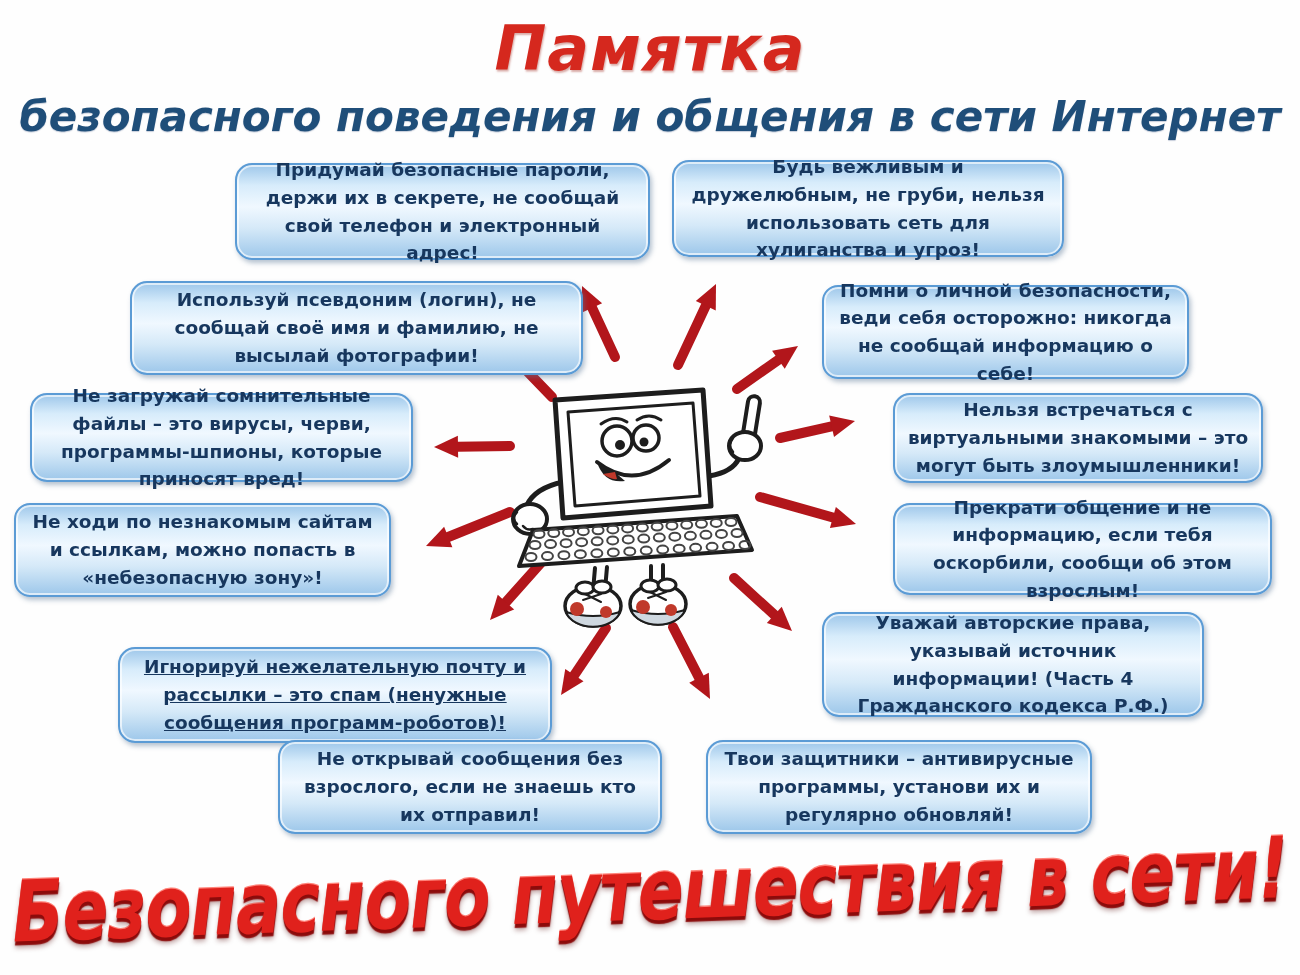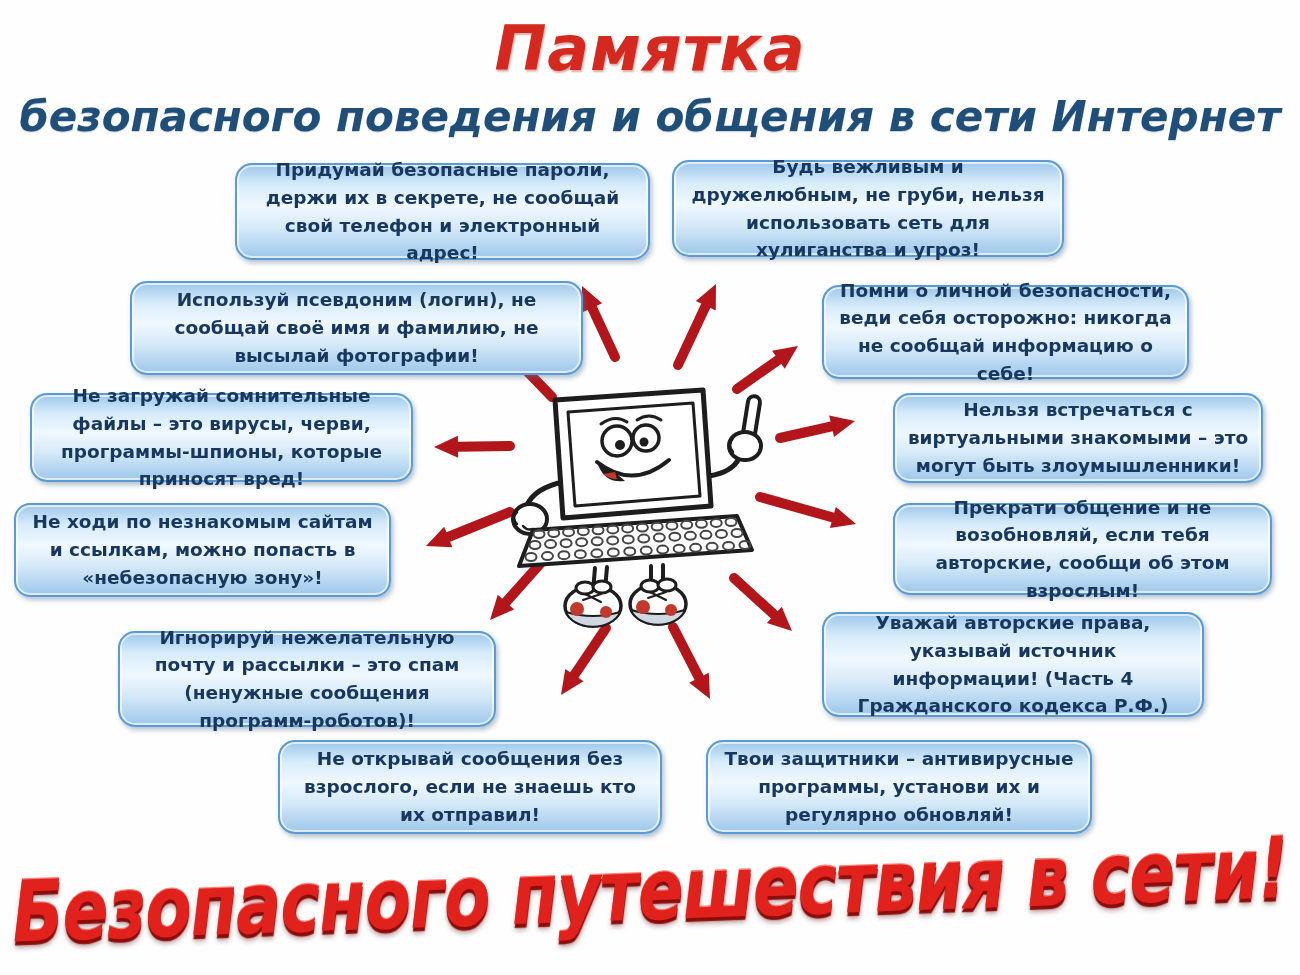--- a/index.html
+++ b/index.html
@@ -21,26 +21,26 @@
     position:absolute;display:flex;align-items:center;justify-content:center;
     text-align:center;padding:5px 12px;box-sizing:border-box;
     border:2px solid #5b9bd5;border-radius:17px;
     background:linear-gradient(180deg,#9ec7ea 0%,#d7ecfb 22%,#f0f8ff 45%,#d5e9f8 68%,#9dc7ea 100%);
     box-shadow:2px 3px 5px rgba(90,120,150,.45), inset 0 0 0 2px rgba(255,255,255,.65);
     color:#17375e;font-weight:bold;font-size:18.5px;line-height:1.5;
   }
   .b1 {left:235px;top:163px;width:415px;height:97px;}
   .b2 {left:672px;top:160px;width:392px;height:97px;}
   .b3 {left:130px;top:281px;width:453px;height:94px;}
-  .b4 {left:822px;top:285px;width:367px;height:94px;}
+  .b4 {left:822px;top:285px;width:367px;height:94px;border-radius:16px;}
   .b5 {left:30px; top:393px;width:383px;height:89px;}
   .b6 {left:893px;top:393px;width:370px;height:90px;}
   .b7 {left:14px; top:503px;width:377px;height:94px;border-radius:16px;}
   .b8 {left:893px;top:503px;width:379px;height:92px;}
-  .b9 {left:118px;top:631px;width:378px;height:96px;}
+  .b9 {left:118px;top:647px;width:434px;height:96px;text-decoration:underline;}
   .b10{left:822px;top:612px;width:382px;height:105px;}
   .b11{left:278px;top:740px;width:384px;height:94px;}
   .b12{left:706px;top:740px;width:386px;height:94px;}
   .arrows,.mascot{position:absolute;left:0;top:0;}
   .mascot{z-index:2;}
   .footer{
     position:absolute;top:852px;left:0;width:100%;text-align:center;
     font-size:66px;font-weight:bold;font-style:italic;color:#e0211c;
     white-space:nowrap;letter-spacing:-1px;
     transform:rotate(-2deg) scale(1.02,1.28);transform-origin:50% 50%;
@@ -220,21 +220,21 @@
   <div class="tip b5">
       <span>Не загружай сомнительные файлы – это вирусы, черви, программы-шпионы, которые приносят вред!</span>
     </div>
   <div class="tip b6">
       <span>Нельзя встречаться с виртуальными знакомыми – это могут быть злоумышленники!</span>
     </div>
   <div class="tip b7">
       <span>Не ходи по незнакомым сайтам и ссылкам, можно попасть в «небезопасную зону»!</span>
     </div>
   <div class="tip b8">
-      <span>Прекрати общение и не возобновляй, если тебя авторские, сообщи об этом взрослым!</span>
+      <span>Прекрати общение и не информацию, если тебя оскорбили, сообщи об этом взрослым!</span>
     </div>
   <div class="tip b9">
       <span>Игнорируй нежелательную почту и рассылки – это спам (ненужные сообщения программ-роботов)!</span>
     </div>
   <div class="tip b10">
       <span>Уважай авторские права, указывай источник информации! (Часть 4 Гражданского кодекса Р.Ф.)</span>
     </div>
   <div class="tip b11">
       <span>Не открывай сообщения без взрослого, если не знаешь кто их отправил!</span>
     </div>

